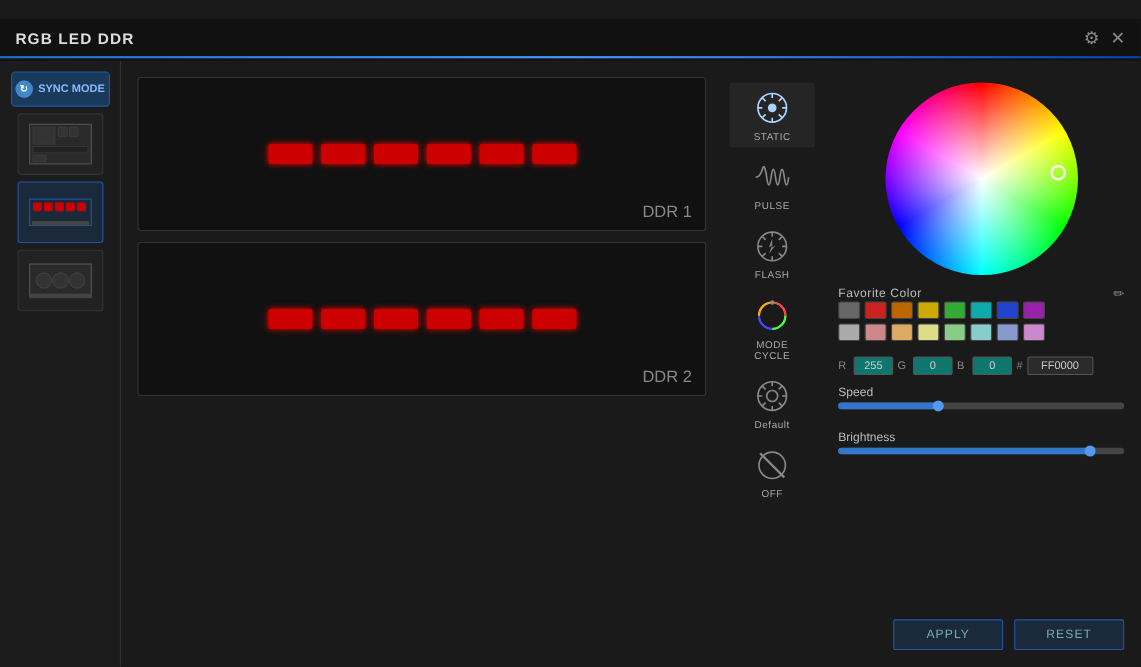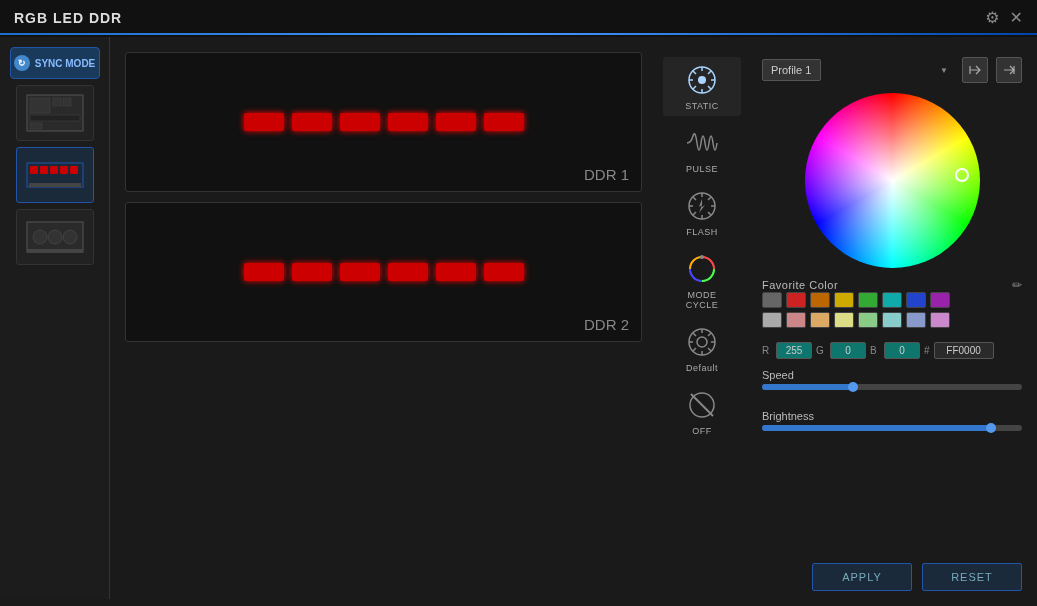--- a/index.html
+++ b/index.html
@@ -15,20 +15,21 @@
 
     
     .title-bar {
       display: flex;
       align-items: center;
       justify-content: space-between;
       padding: 8px 14px;
       background: #111;
       border-bottom: 2px solid transparent;
       position: relative;
+      margin-top: 17px;
     }
     .title-bar::after {
       content: '';
       position: absolute;
       bottom: 0; left: 0; right: 0;
       height: 2px;
       background: linear-gradient(to right, #1a6fcc, #4499ff, #0044aa);
     }
     .title-text {
       font-size: 14px;
@@ -568,41 +569,20 @@
             <circle cx="17" cy="17" r="12" fill="none" stroke="#888" stroke-width="1.5"></circle>
             <line x1="6" y1="6" x2="28" y2="28" stroke="#888" stroke-width="2"></line>
           </svg>
         </div>
         <span class="effect-label">OFF</span>
       </div>
     </div>
 
     <div class="right-panel">
 
-      <div class="profile-row">
-        <div class="profile-select-wrap">
-          <select class="profile-select">
-            <option>Profile 1</option>
-            <option>Profile 2</option>
-            <option>Profile 3</option>
-          </select>
-        </div>
-        <div class="profile-btn">
-          <svg width="14" height="14" viewBox="0 0 14 14" fill="none" stroke="#aaa" stroke-width="1.2">
-            <path d="M2,7 L12,7 M8,3 L12,7 L8,11"></path>
-            <path d="M2,3 L2,11"></path>
-          </svg>
-        </div>
-        <div class="profile-btn">
-          <svg width="14" height="14" viewBox="0 0 14 14" fill="none" stroke="#aaa" stroke-width="1.2">
-            <path d="M2,7 L12,7 M8,3 L12,7 L8,11"></path>
-            <path d="M12,3 L12,11"></path>
-          </svg>
-        </div>
-      </div>
 
       <div class="color-wheel-wrap">
         <div class="color-wheel">
           <div class="color-cursor"></div>
         </div>
       </div>
 
       <div class="fav-section">
         <div class="fav-title-row">
           <span class="effect-label" style="font-size:11px;color:#bbb">Favorite Color</span>

